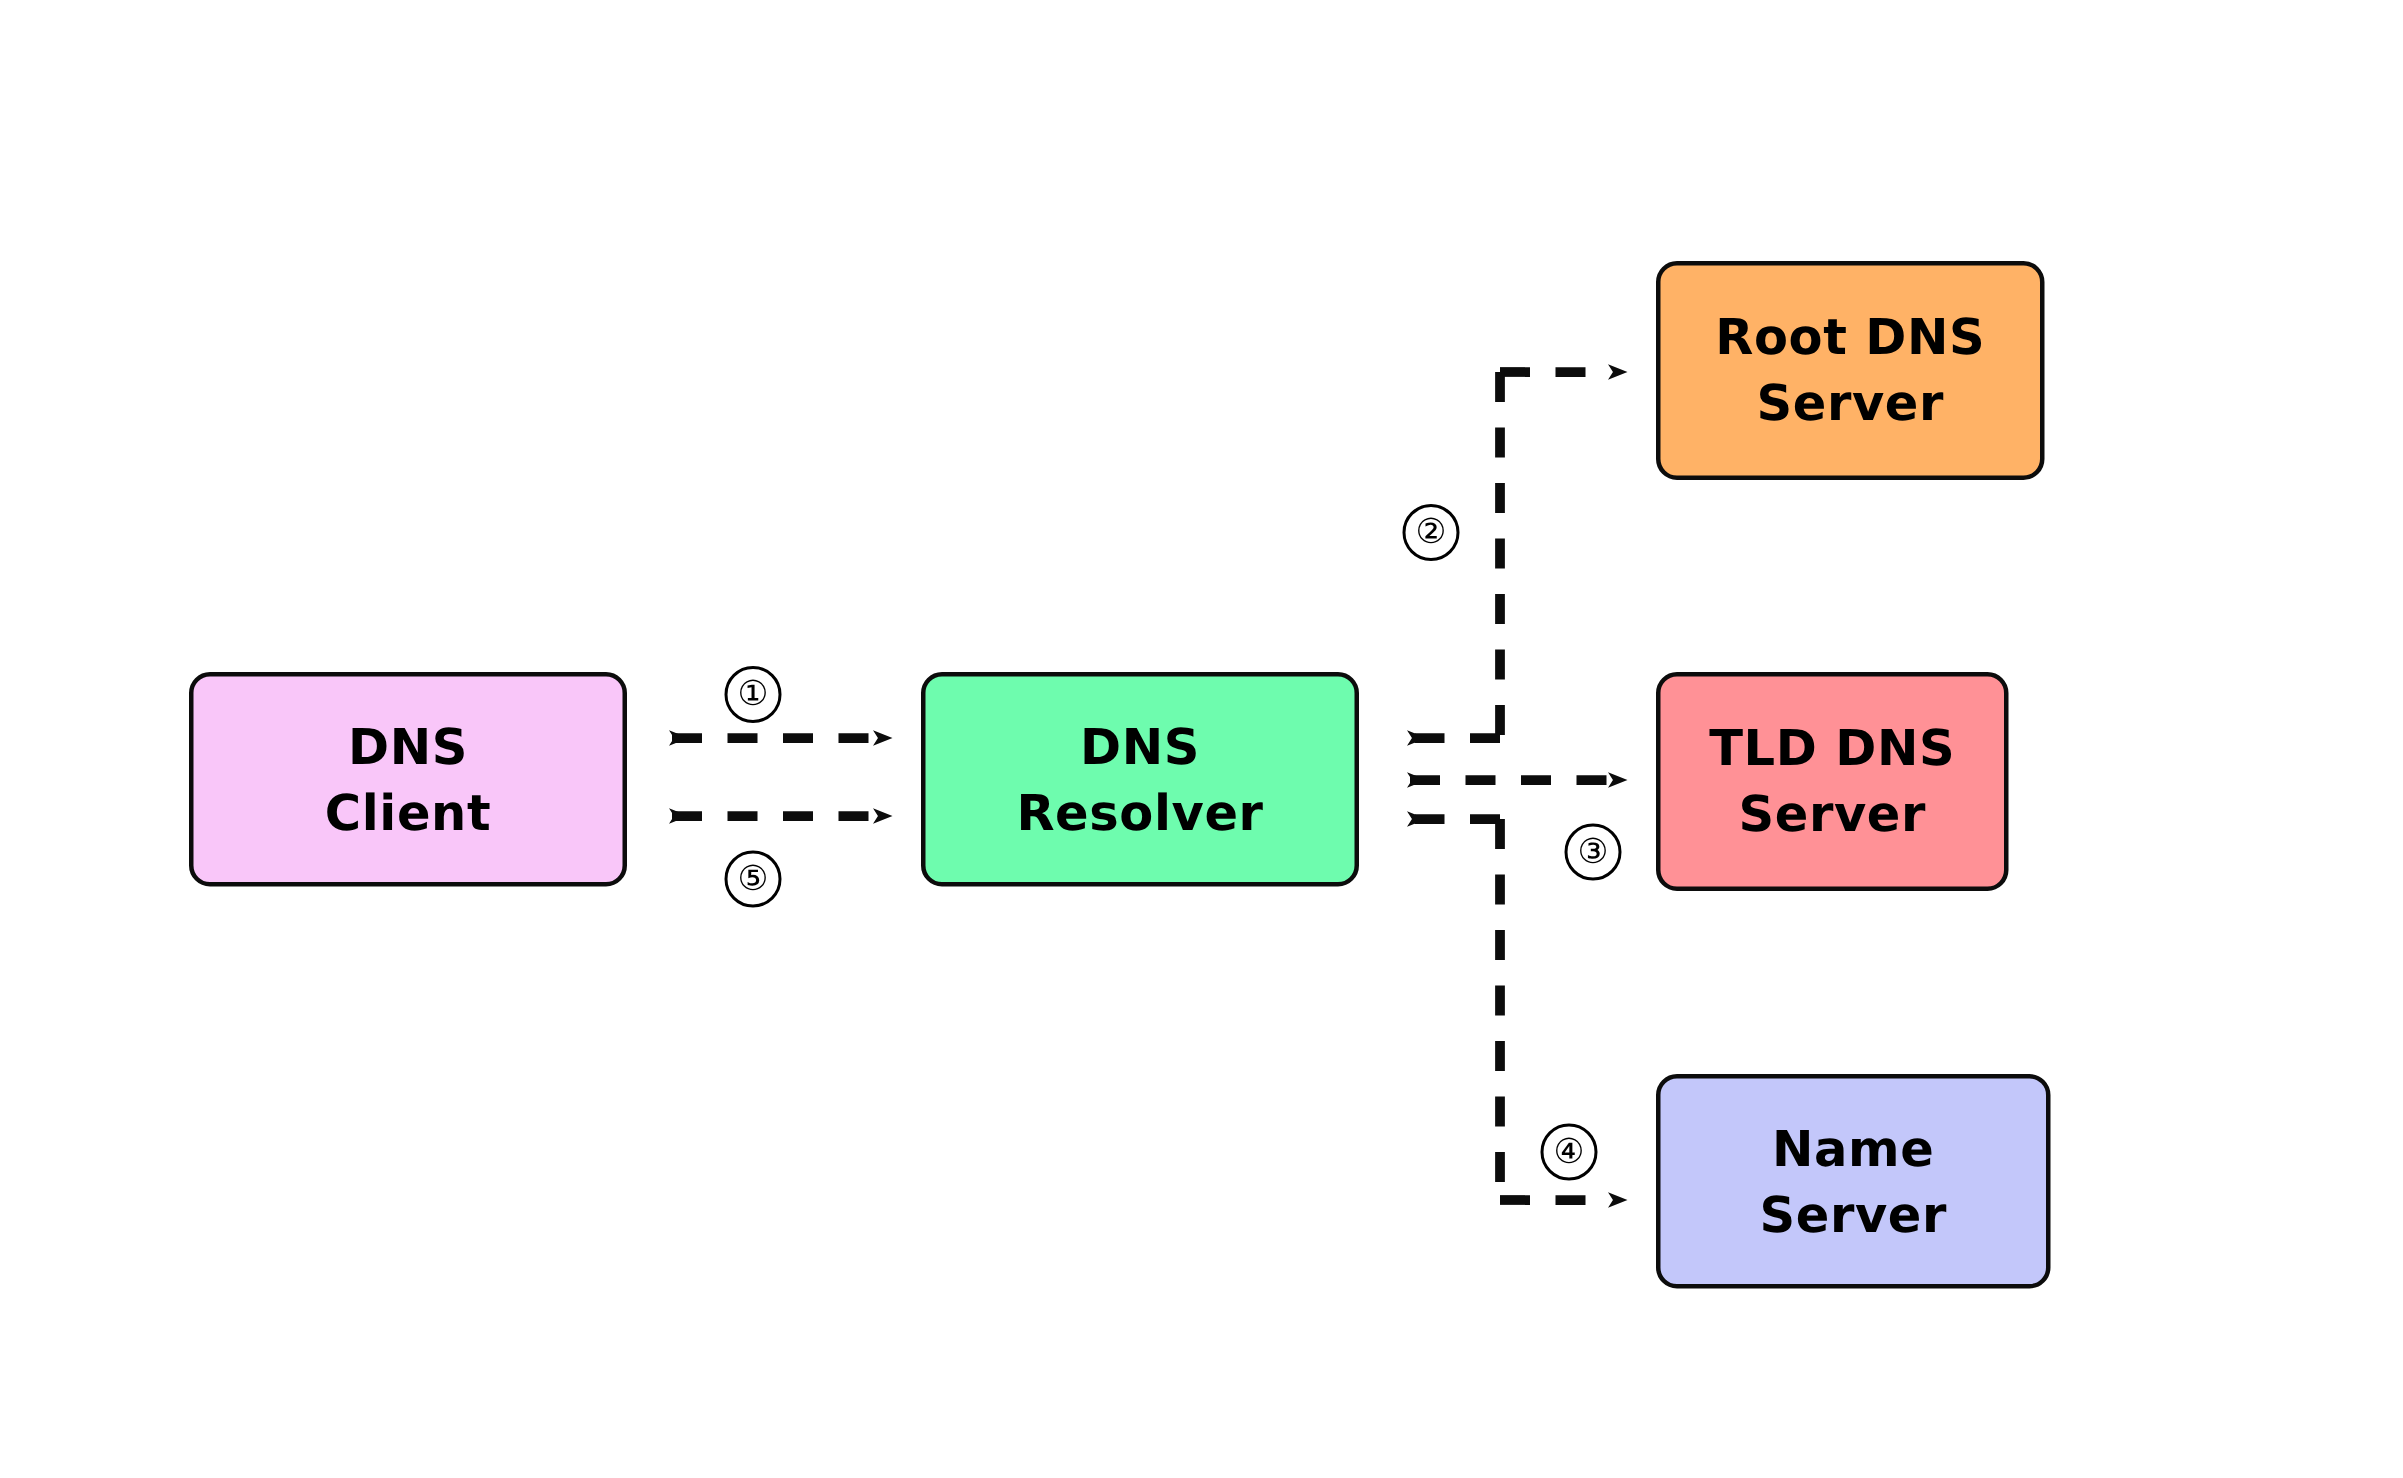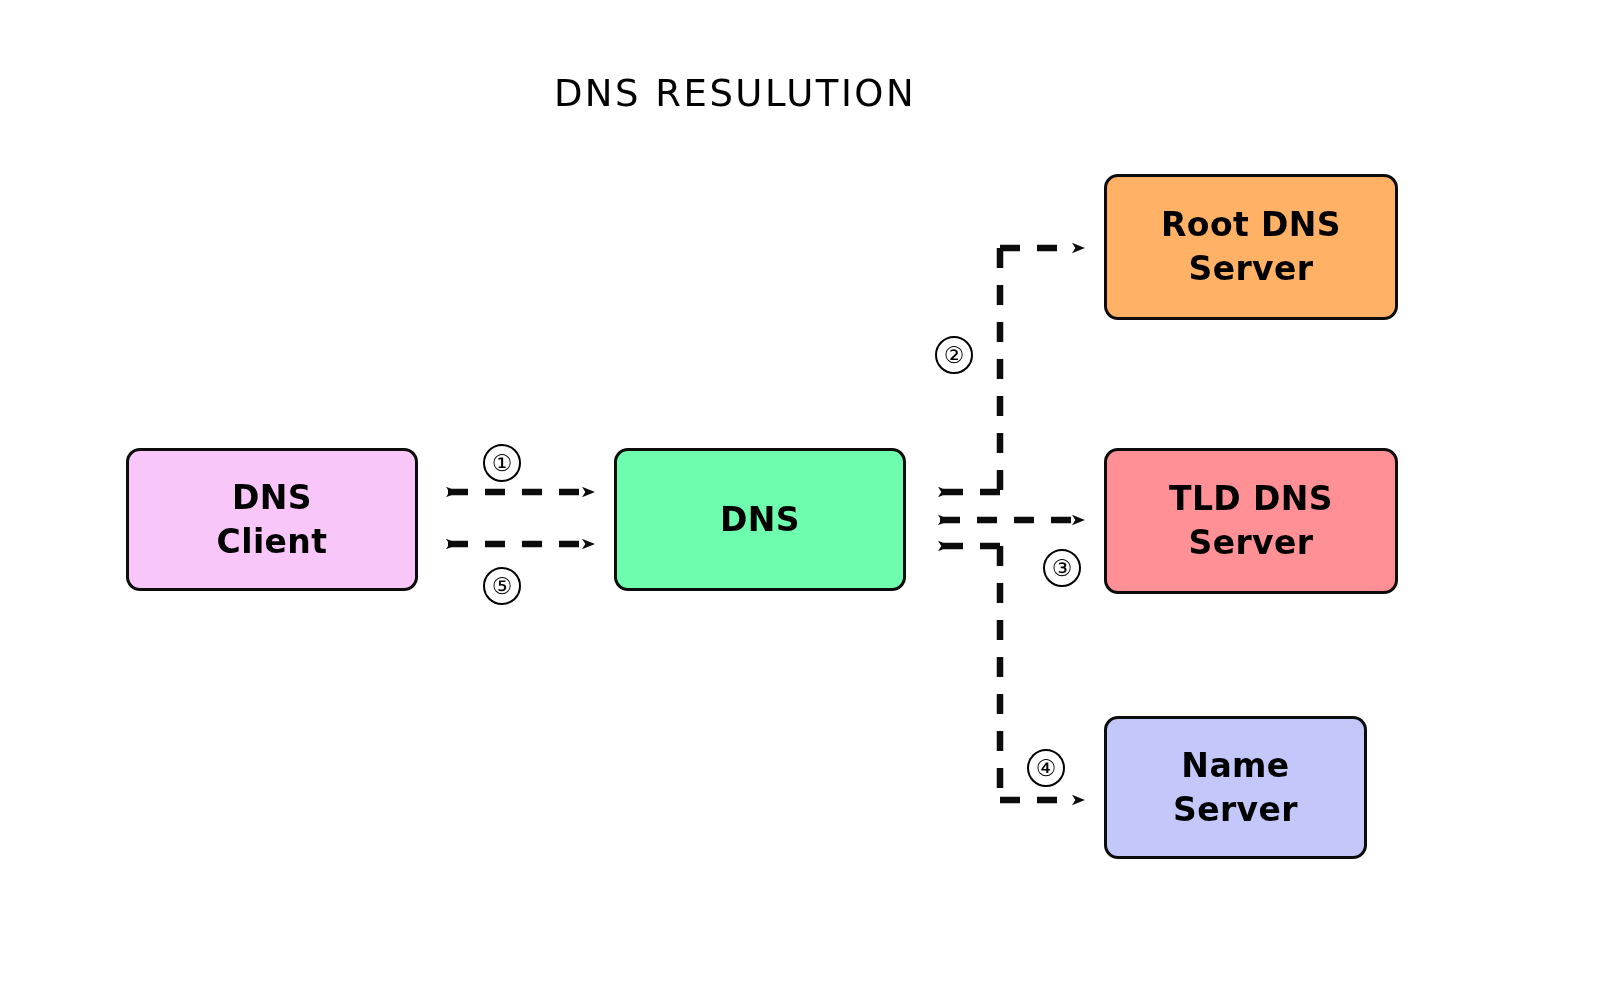--- a/index.html
+++ b/index.html
@@ -46,23 +46,20 @@
     color:#000;
     background:transparent;
     line-height:1;
   }
 </style>
 </head>
 <body>
 
 <div id="stage">
 
-  <div class="title-wrap">
-    <div style="font-family:'DejaVu Sans',sans-serif;font-size:37px;letter-spacing:2.5px;color:#000;">DNS RESULUTION</div>
-  </div>
 
   <svg id="svg-layer" viewBox="0 0 1602 985" xmlns="http://www.w3.org/2000/svg">
     <defs>
       <marker id="arrowR" markerWidth="13" markerHeight="13" refX="2" refY="5.2" orient="auto" markerUnits="userSpaceOnUse">
         <path d="M0,0 L13,5.2 L0,10.4 L3.3,5.2 Z" fill="#0c0c0c"></path>
       </marker>
       <marker id="arrowL" markerWidth="13" markerHeight="13" refX="11" refY="5.2" orient="auto-start-reverse" markerUnits="userSpaceOnUse">
         <path d="M13,0 L0,5.2 L13,10.4 L9.7,5.2 Z" fill="#0c0c0c"></path>
       </marker>
     </defs>
@@ -86,28 +83,29 @@
     </g>
   </svg>
 
   <div class="node" style="left:126px;top:448px;width:292px;height:143px;background:#F9C6F9;">
     <span class="ln">DNS</span>
     <span class="ln">Client</span>
   </div>
 
   <div class="node" style="left:614px;top:448px;width:292px;height:143px;background:#6EFCAE;">
     <span class="ln">DNS</span>
+    <span class="ln">Resolver</span>
   </div>
 
-  <div class="node" style="left:1104px;top:174px;width:294px;height:146px;background:#FFB266;">
+  <div class="node" style="left:1104px;top:174px;width:259px;height:146px;background:#FFB266;">
     <span class="ln">Root DNS</span>
     <span class="ln">Server</span>
   </div>
 
-  <div class="node" style="left:1104px;top:448px;width:294px;height:146px;background:#FF9196;">
+  <div class="node" style="left:1104px;top:448px;width:235px;height:146px;background:#FF9196;">
     <span class="ln">TLD DNS</span>
     <span class="ln">Server</span>
   </div>
 
   <div class="node" style="left:1104px;top:716px;width:263px;height:143px;background:#C3C7FA;">
     <span class="ln">Name</span>
     <span class="ln">Server</span>
   </div>
 
   <div class="step-badge" style="left:483px;top:444px;">①</div>

